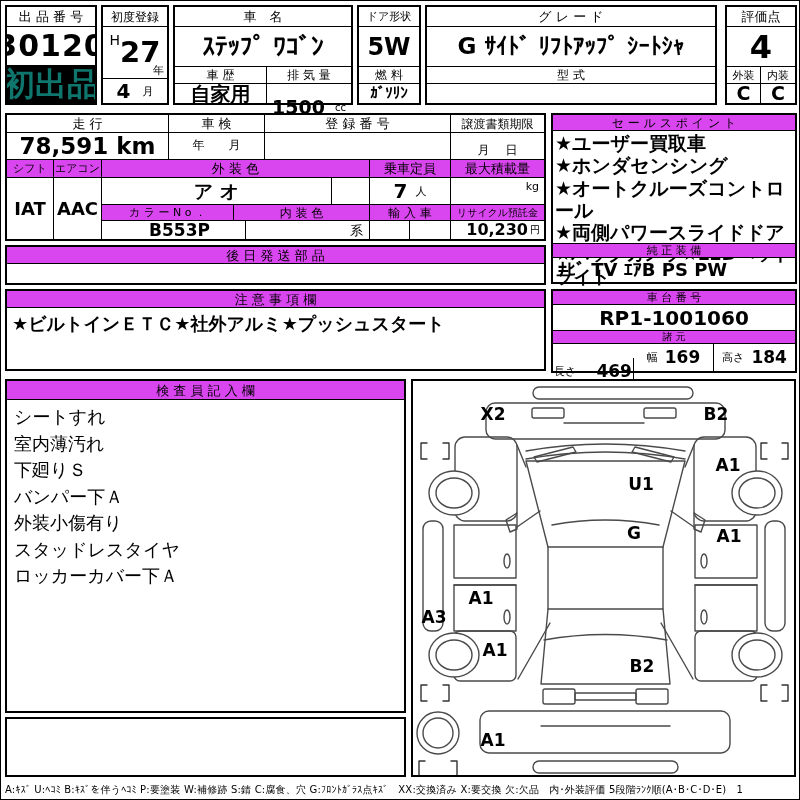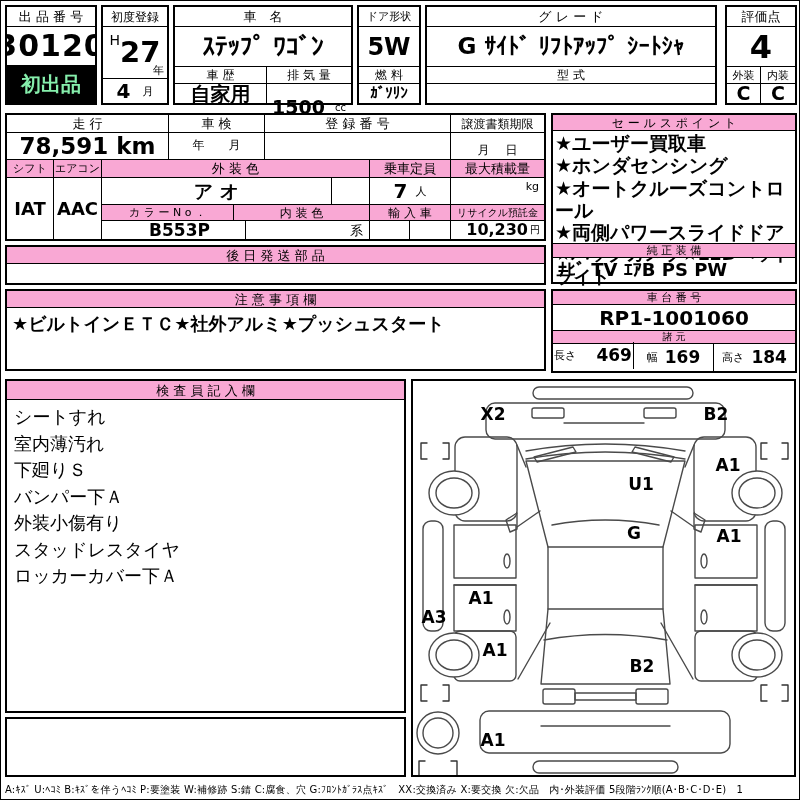--- a/index.html
+++ b/index.html
@@ -1,38 +1,38 @@
 <!DOCTYPE html>
 <html><head>
 <meta charset="utf-8">
 <style>
   * { box-sizing: border-box; margin: 0; padding: 0; }
   html,body { background:#fff; }
   body { font-family: "DejaVu Sans", "Liberation Sans", sans-serif; color:#000; }
   .sheet { position:relative; width:800px; height:800px; background:#fff; border:1px solid #000; overflow:hidden; }
   .box  { position:absolute; border:2px solid #000; background:#fff; }
   .cell { position:absolute; display:flex; align-items:center; justify-content:center; white-space:nowrap; overflow:hidden; line-height:1; }
-  .ghdr { background:#f9a8d4; }
+  .ghdr { background:#d946ef; }
   .bb { border-bottom:1.5px solid #000; }
   .br { border-right:1.5px solid #000; }
   .left  { justify-content:flex-start; }
   .right { justify-content:flex-end; }
   .b  { font-weight:bold; }
   .sb { font-weight:600; }
   svg text { font-family: "DejaVu Sans", "Liberation Sans", sans-serif; font-weight:bold; font-size:17px; fill:#000; text-anchor:middle; }
 </style>
 </head>
 <body>
 
 <div class="sheet">
 
   <div class="box" style="left:4px;top:4px;width:92px;height:100px">
     <div class="cell bb" style="left:0;top:0;width:88px;height:20px;font-size:13px">出 品 番 号</div>
     <div class="cell sb" style="left:0;top:20px;width:88px;height:38px;font-size:30px;letter-spacing:1px">30120</div>
-    <div class="cell b" style="left:0;top:58px;width:88px;height:38px;background:#000;color:#86efac;font-size:20px">初出品</div>
+    <div class="cell b" style="left:0;top:58px;width:88px;height:38px;background:#000;color:#0f766e;font-size:32px">初出品</div>
   </div>
 
   <div class="box" style="left:100px;top:4px;width:68px;height:100px">
     <div class="cell bb" style="left:0;top:0;width:64px;height:20px;font-size:12px">初度登録</div>
     <div class="cell" style="left:0;top:20px;width:64px;height:52px;border-bottom:1.5px solid #000">
       <span style="font-size:14px;align-self:flex-start;margin-top:6px">H</span>
         <span class="sb" style="font-size:29px">27</span>
       <span style="position:absolute;right:3px;bottom:2px;font-size:11px">年</span>
     </div>
     <div class="cell" style="left:0;top:72px;width:64px;height:24px;gap:12px">
@@ -138,21 +138,21 @@
 
   <div class="box" style="left:4px;top:288px;width:541px;height:82px">
     <div class="cell ghdr bb" style="left:0;top:0;width:537px;height:17px;font-size:13px">注 意 事 項 欄</div>
     <div class="sb" style="position:absolute;left:0;top:17px;width:537px;height:61px;font-size:18px;padding:4px 5px">★ビルトインＥＴＣ★社外アルミ★プッシュスタート</div>
   </div>
 
   <div class="box" style="left:550px;top:288px;width:246px;height:84px">
     <div class="cell ghdr bb" style="left:0;top:0;width:242px;height:14px;font-size:11px">車 台 番 号</div>
     <div class="cell sb bb" style="left:0;top:14px;width:242px;height:26px;font-size:20px">RP1-1001060</div>
     <div class="cell ghdr bb" style="left:0;top:40px;width:242px;height:13px;font-size:10px">諸 元</div>
-    <div class="cell br" style="left:0;top:51px;width:81px;height:27px;gap:20px">
+    <div class="cell br" style="left:0;top:67px;width:81px;height:27px;gap:20px">
       <span style="font-size:11px">長さ</span>
       <span class="b" style="font-size:17px">469</span>
     </div>
     <div class="cell br" style="left:81px;top:53px;width:80px;height:27px;gap:7px">
       <span style="font-size:11px">幅</span>
       <span class="b" style="font-size:17px">169</span>
     </div>
     <div class="cell" style="left:161px;top:53px;width:81px;height:27px;gap:7px">
       <span style="font-size:11px">高さ</span>
       <span class="b" style="font-size:17px">184</span>

